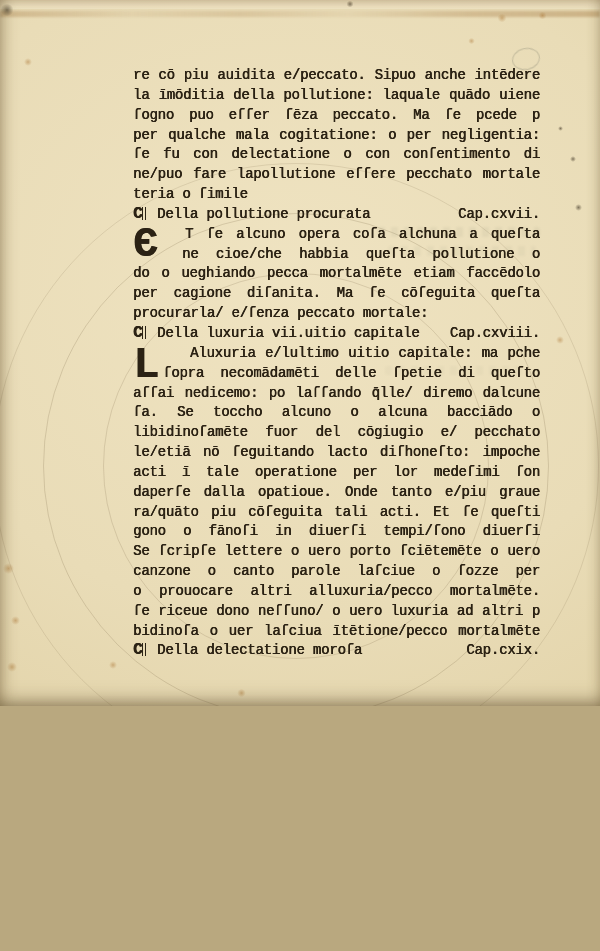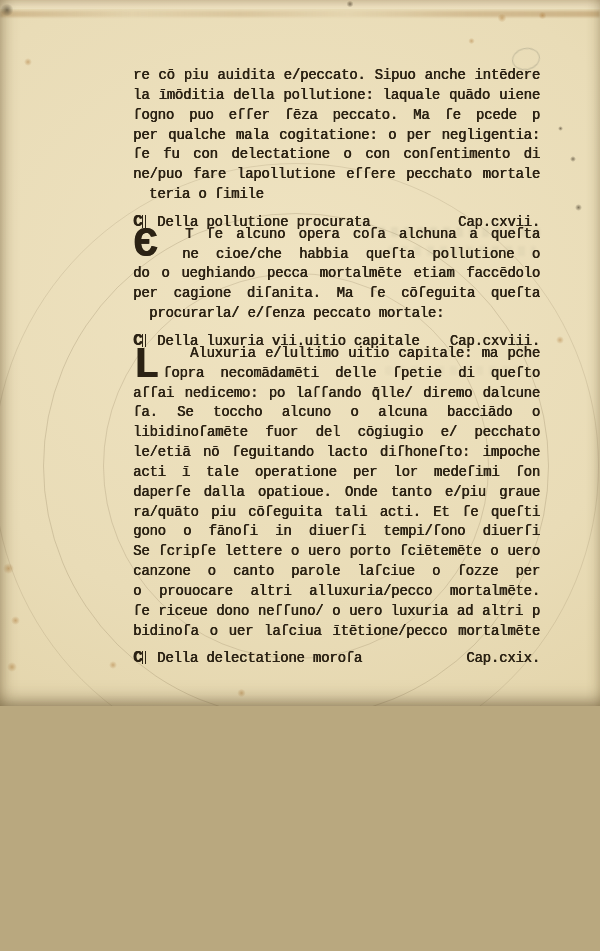--- a/index.html
+++ b/index.html
@@ -31,24 +31,24 @@
   .doodle{position:absolute;left:512px;top:48px;width:26px;height:20px;border-radius:50%;
     border:1.2px solid rgba(100,105,90,.28);filter:blur(.4px);transform:rotate(-12deg);}
   .spot{position:absolute;border-radius:50%;pointer-events:none;}
   .rust{background:radial-gradient(circle, rgba(168,112,46,.45) 0%, rgba(168,112,46,0) 70%);}
   .dark{background:radial-gradient(circle, rgba(58,48,32,.60) 0%, rgba(58,48,32,0) 70%);}
   
   .textblock{position:absolute;left:133px;top:66px;width:407px;
     font-size:14px;line-height:19.85px;letter-spacing:-0.2px;
     text-shadow:0.45px 0 0 currentColor, 0 0.3px 0 rgba(43,34,20,.55);}
   .line{height:19.85px;overflow:hidden;text-align:justify;text-align-last:justify;}
-  .line.noj{text-align-last:left;margin-left:16px;}
+  .line.noj{text-align-last:left;}
   .heading{display:flex;justify-content:space-between;align-items:baseline;height:19.85px;}
   .h-left{display:flex;align-items:baseline;}
-  .h-title{white-space:nowrap;margin-top:8px;}
+  .h-title{white-space:nowrap;}
   .capitulum{position:relative;display:inline-block;width:17px;margin-right:7px;
     font-weight:bold;font-size:16px;}
   .capitulum .bar{position:absolute;top:2px;height:13px;width:1.2px;background:currentColor;}
   .capitulum .bar.b1{left:8.5px;}
   .capitulum .bar.b2{left:11.5px;}
   .h-chap{white-space:nowrap;}
   .para{position:relative;}
   .initial{position:absolute;left:0;font-weight:bold;text-align:left;
     text-shadow:0.6px 0 0 currentColor;}
   .init-e{top:1px;font-size:42px;line-height:38px;}

